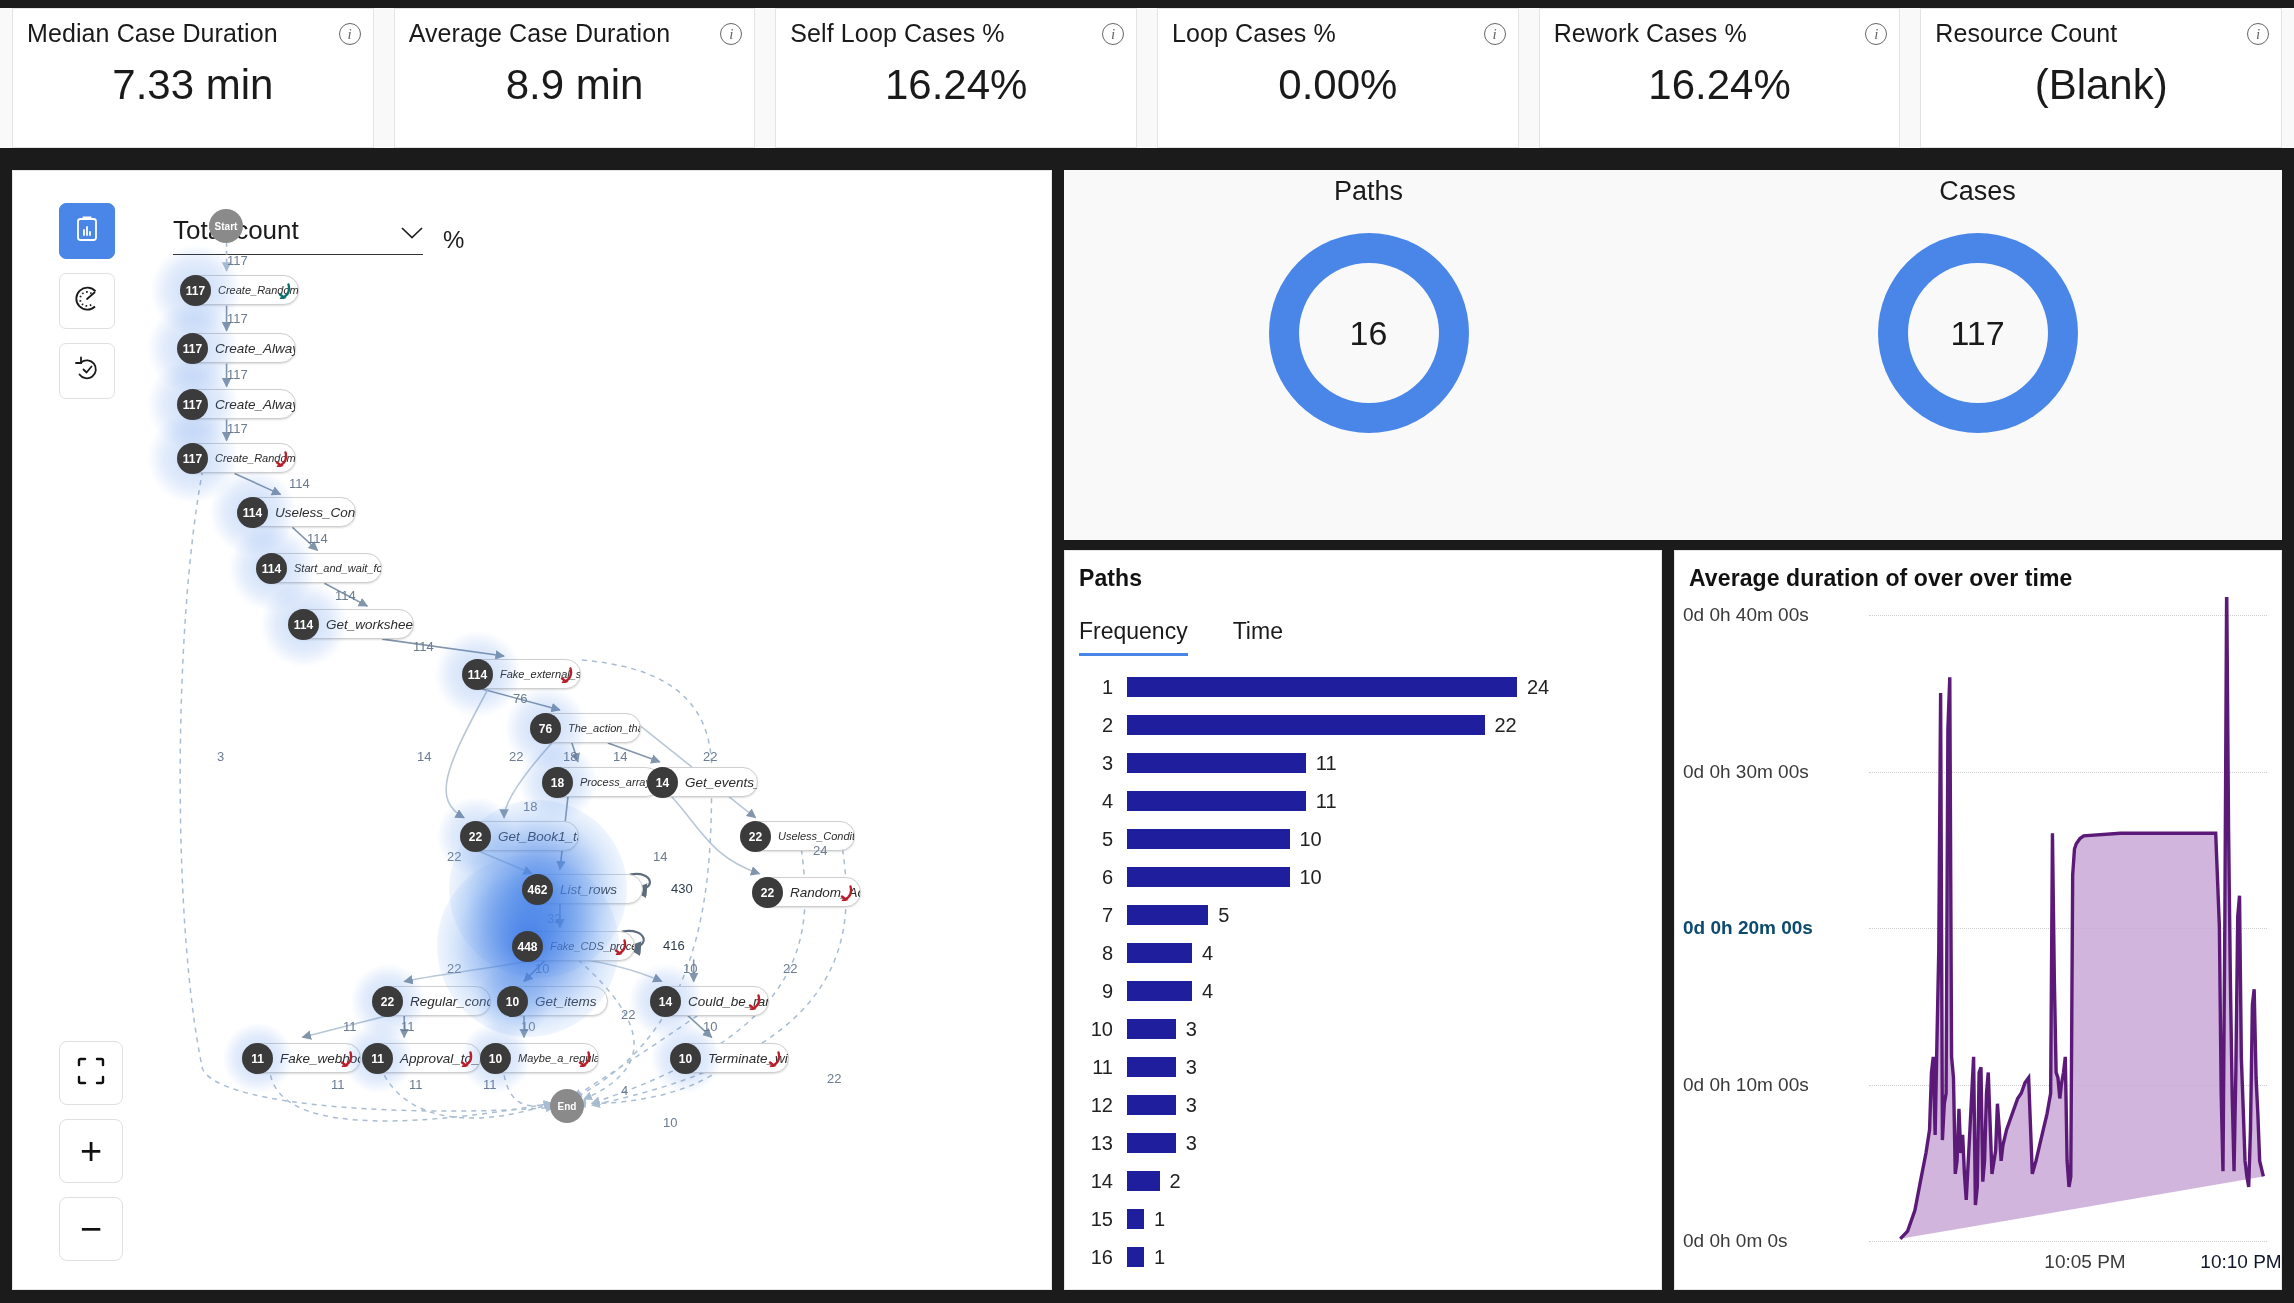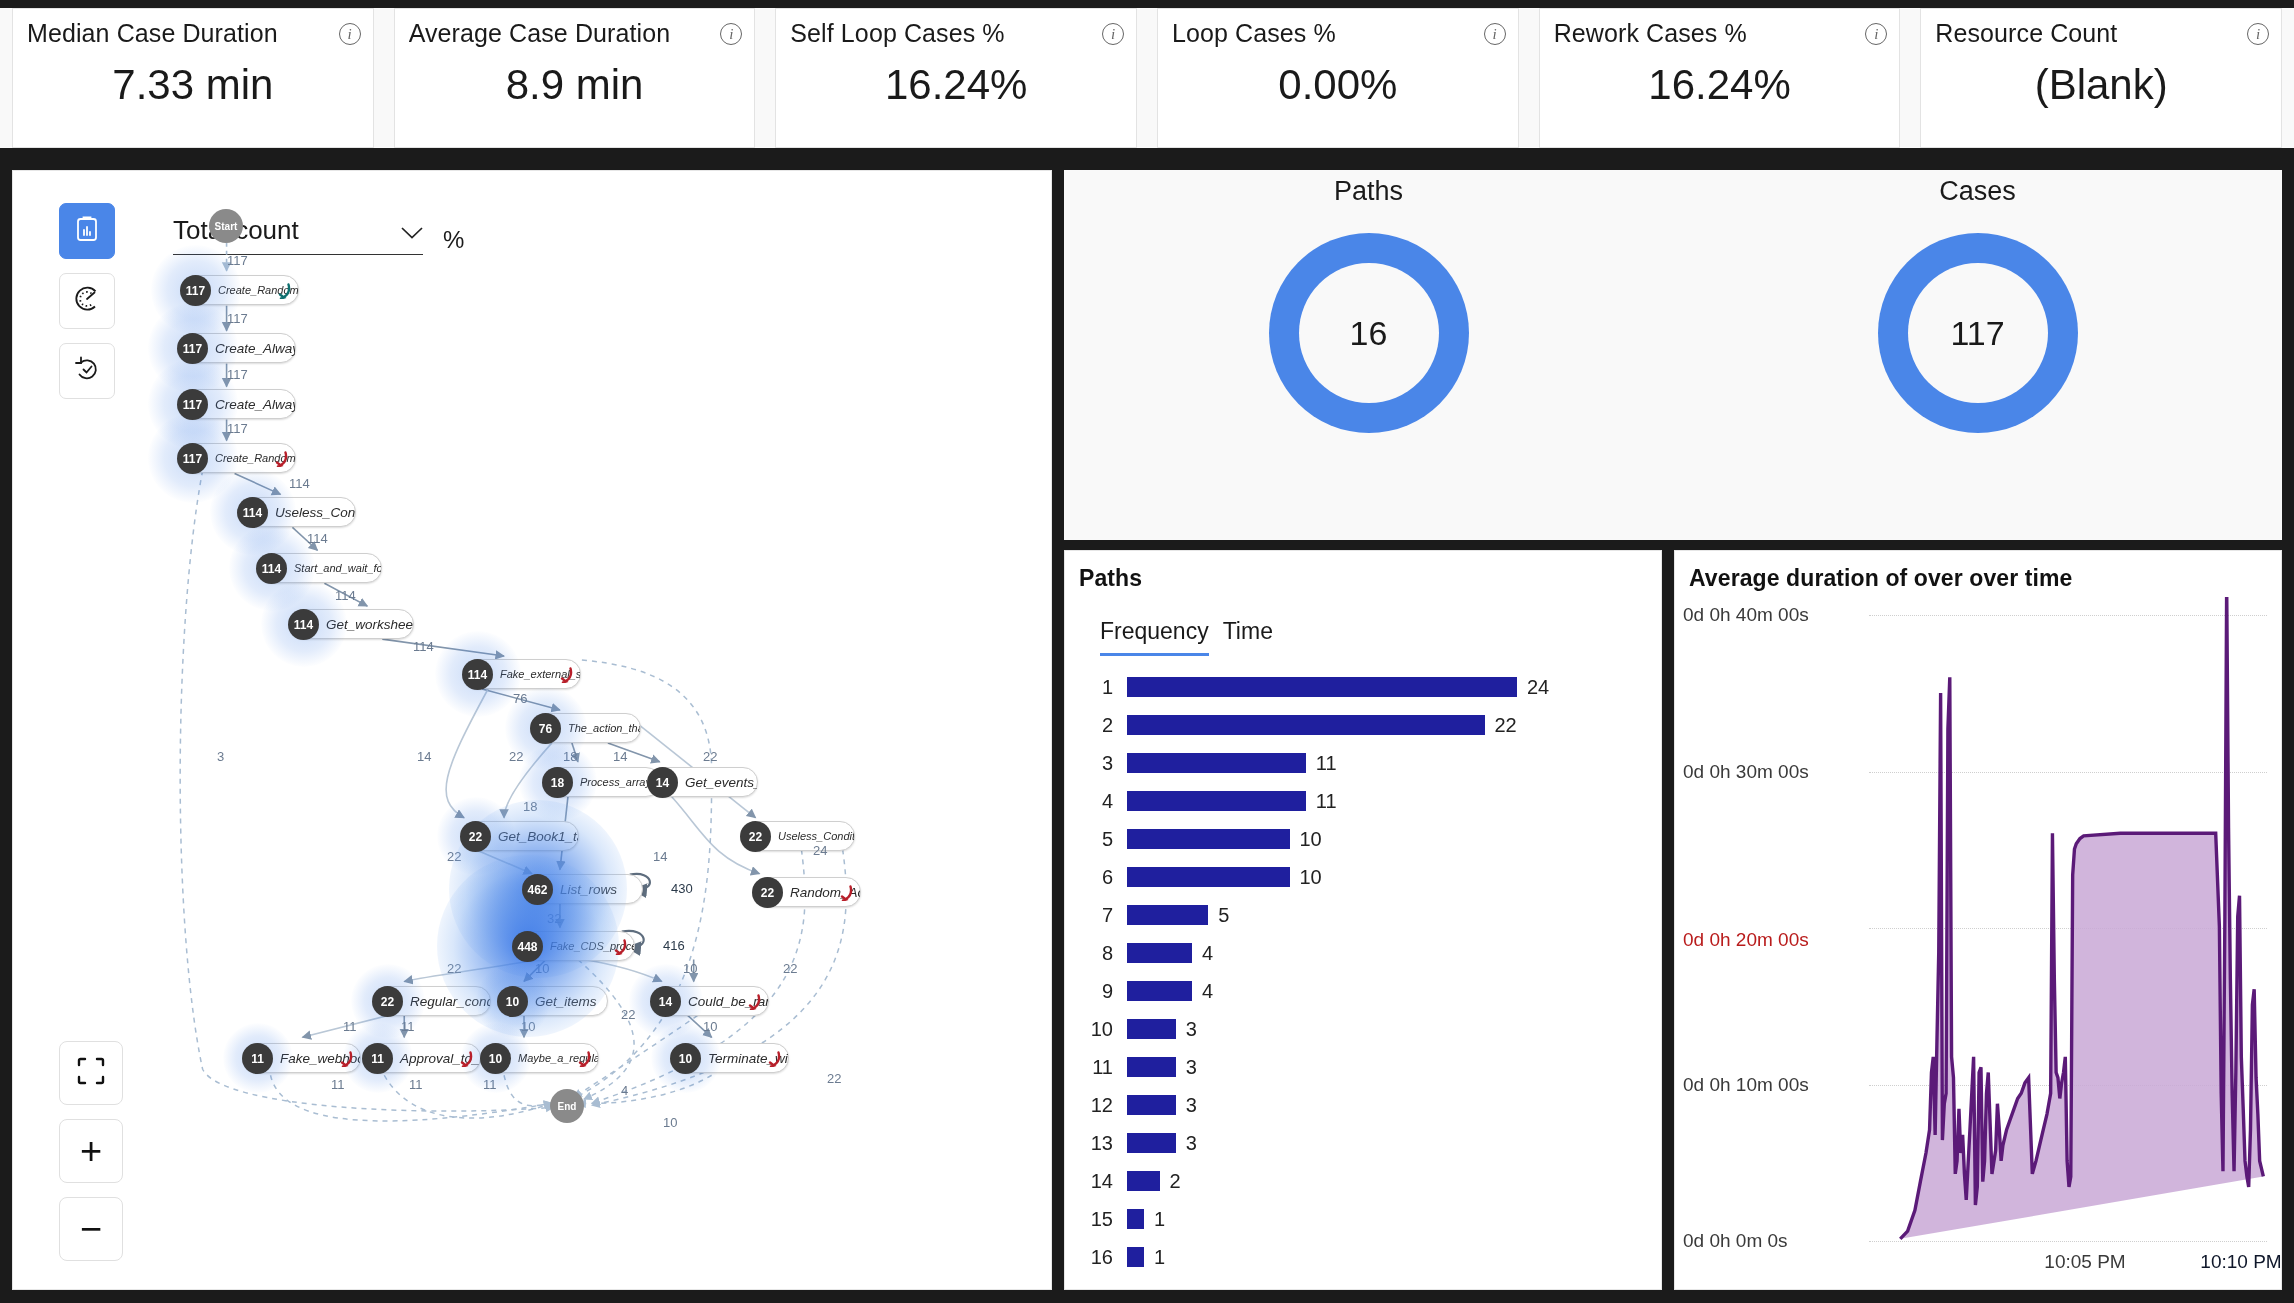--- a/index.html
+++ b/index.html
@@ -183,21 +183,21 @@
 
   .paths-panel {
     position: absolute; left: 1064px; top: 550px;
     width: 598px; height: 740px;
     background: #fff; border: 1px solid #e6e6e6;
   }
   .panel-title {
     font-size: 23px; font-weight: bold; color: #111;
     padding: 14px 0 0 14px; letter-spacing: .1px;
   }
-  .tabs { display: flex; gap: 14px; padding: 26px 16px 0 14px; margin-left: 21px; }
+  .tabs { display: flex; gap: 45px; padding: 26px 16px 0 14px; }
   .tab {
     font-size: 23px; color: #1a1a1a; cursor: pointer;
     padding-bottom: 8px; border-bottom: 3px solid transparent;
   }
   .tab.active { border-bottom-color: #4a86e8; }
 
   .bars { padding: 12px 14px 0 14px; }
   .bar-row {
     display: flex; align-items: center; height: 38px;
   }
@@ -711,21 +711,21 @@
   </div>
 
   <div class="dur-panel">
     <div class="panel-title">Average duration of over over time</div>
     <div class="dur-plot">
       <div id="dur-axes">
           <div style="position: absolute; left: 8px; top: 633px; font-size: 19px; color: rgb(58, 58, 58); white-space: nowrap;">0d 0h 0m 0s</div>
           <div class="gridline" style="position: absolute; left: 194px; right: 14px; top: 644px; border-top: 1.5px dotted rgb(207, 207, 207);"></div>
           <div style="position: absolute; left: 8px; top: 476.5px; font-size: 19px; color: rgb(58, 58, 58); white-space: nowrap;">0d 0h 10m 00s</div>
           <div class="gridline" style="position: absolute; left: 194px; right: 14px; top: 487.5px; border-top: 1.5px dotted rgb(207, 207, 207);"></div>
-          <div style="position: absolute; left: 8px; top: 332px; font-size: 19px; color: #b91c1c; white-space: nowrap;">0d 0h 20m 00s</div>
+          <div style="position: absolute; left: 8px; top: 320px; font-size: 19px; color: #0c4a6e; white-space: nowrap; font-weight: bold;">0d 0h 20m 00s</div>
           <div class="gridline" style="position: absolute; left: 194px; right: 14px; top: 331px; border-top: 1.5px dotted rgb(207, 207, 207);"></div>
           <div style="position: absolute; left: 8px; top: 163.5px; font-size: 19px; color: rgb(58, 58, 58); white-space: nowrap;">0d 0h 30m 00s</div>
           <div class="gridline" style="position: absolute; left: 194px; right: 14px; top: 174.5px; border-top: 1.5px dotted rgb(207, 207, 207);"></div>
           <div style="position: absolute; left: 8px; top: 7px; font-size: 19px; color: rgb(58, 58, 58); white-space: nowrap;">0d 0h 40m 00s</div>
           <div class="gridline" style="position: absolute; left: 194px; right: 14px; top: 18px; border-top: 1.5px dotted rgb(207, 207, 207);"></div>
         </div>
       <svg id="dur-svg" viewBox="0 0 608 694" preserveAspectRatio="none" style="position:absolute;inset:0;">
           <path d="M226.0,644.0 L233.4,636.2 L240.7,615.3 L246.2,586.6 L251.8,557.9 L255.4,534.5 L257.3,477.1 L259.1,461.4 L261.0,539.7 L262.8,445.8 L264.6,357.1 L266.5,96.3 L268.3,544.9 L270.2,508.4 L272.0,497.9 L273.8,132.8 L275.7,80.6 L277.5,461.4 L279.4,482.3 L281.2,578.8 L283.0,565.8 L284.9,513.6 L286.7,557.9 L288.6,539.7 L290.4,578.8 L292.2,604.9 L295.9,534.5 L299.6,461.4 L301.4,610.1 L303.3,591.8 L305.1,477.1 L307.0,471.9 L308.8,586.6 L310.6,565.8 L312.5,497.9 L314.3,477.1 L318.0,578.8 L321.7,555.3 L323.5,508.4 L325.4,534.5 L327.2,565.8 L329.0,550.1 L332.7,534.5 L336.4,524.0 L340.1,513.6 L343.8,503.1 L347.4,497.9 L351.1,487.5 L354.8,482.3 L358.5,578.8 L362.2,565.8 L365.8,550.1 L369.5,534.5 L373.2,518.8 L376.9,497.9 L378.7,237.1 L380.6,383.2 L382.4,477.1 L384.2,482.3 L386.1,503.1 L387.9,487.5 L389.8,477.1 L391.6,461.4 L393.4,565.8 L395.3,591.8 L397.1,581.4 L399.0,278.8 L400.8,252.8 L402.6,247.5 L406.3,242.3 L410.0,239.7 L446.8,237.1 L483.6,237.1 L520.4,237.1 L538.8,237.1 L542.5,237.1 L546.2,331.0 L548.0,497.9 L549.8,576.2 L551.7,320.6 L553.5,-13.3 L555.4,231.9 L557.2,383.2 L559.0,497.9 L560.9,576.2 L562.7,477.1 L564.6,320.6 L566.4,299.7 L568.2,461.4 L570.1,513.6 L571.9,565.8 L573.8,581.4 L575.6,591.8 L577.4,534.5 L579.3,409.3 L581.1,393.6 L583.0,482.3 L584.8,518.8 L586.6,565.8 L590.3,581.4 L594.0,NaN L594.0,644 L226.0,644 Z" fill="#c9a8d6" fill-opacity="0.85" stroke="none"></path>
           <path d="M226.0,644.0 L233.4,636.2 L240.7,615.3 L246.2,586.6 L251.8,557.9 L255.4,534.5 L257.3,477.1 L259.1,461.4 L261.0,539.7 L262.8,445.8 L264.6,357.1 L266.5,96.3 L268.3,544.9 L270.2,508.4 L272.0,497.9 L273.8,132.8 L275.7,80.6 L277.5,461.4 L279.4,482.3 L281.2,578.8 L283.0,565.8 L284.9,513.6 L286.7,557.9 L288.6,539.7 L290.4,578.8 L292.2,604.9 L295.9,534.5 L299.6,461.4 L301.4,610.1 L303.3,591.8 L305.1,477.1 L307.0,471.9 L308.8,586.6 L310.6,565.8 L312.5,497.9 L314.3,477.1 L318.0,578.8 L321.7,555.3 L323.5,508.4 L325.4,534.5 L327.2,565.8 L329.0,550.1 L332.7,534.5 L336.4,524.0 L340.1,513.6 L343.8,503.1 L347.4,497.9 L351.1,487.5 L354.8,482.3 L358.5,578.8 L362.2,565.8 L365.8,550.1 L369.5,534.5 L373.2,518.8 L376.9,497.9 L378.7,237.1 L380.6,383.2 L382.4,477.1 L384.2,482.3 L386.1,503.1 L387.9,487.5 L389.8,477.1 L391.6,461.4 L393.4,565.8 L395.3,591.8 L397.1,581.4 L399.0,278.8 L400.8,252.8 L402.6,247.5 L406.3,242.3 L410.0,239.7 L446.8,237.1 L483.6,237.1 L520.4,237.1 L538.8,237.1 L542.5,237.1 L546.2,331.0 L548.0,497.9 L549.8,576.2 L551.7,320.6 L553.5,-13.3 L555.4,231.9 L557.2,383.2 L559.0,497.9 L560.9,576.2 L562.7,477.1 L564.6,320.6 L566.4,299.7 L568.2,461.4 L570.1,513.6 L571.9,565.8 L573.8,581.4 L575.6,591.8 L577.4,534.5 L579.3,409.3 L581.1,393.6 L583.0,482.3 L584.8,518.8 L586.6,565.8 L590.3,581.4 L594.0,NaN" fill="none" stroke="#5b1a78" stroke-width="3.4"></path>
         </svg>

